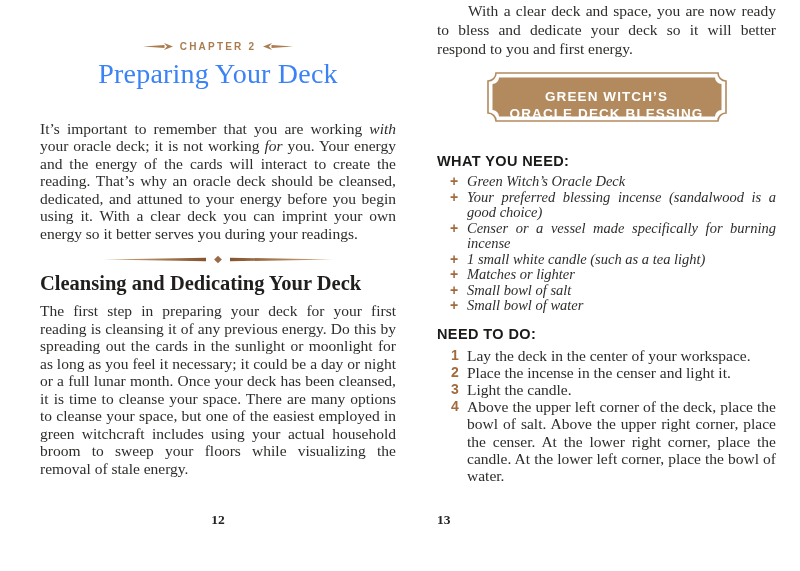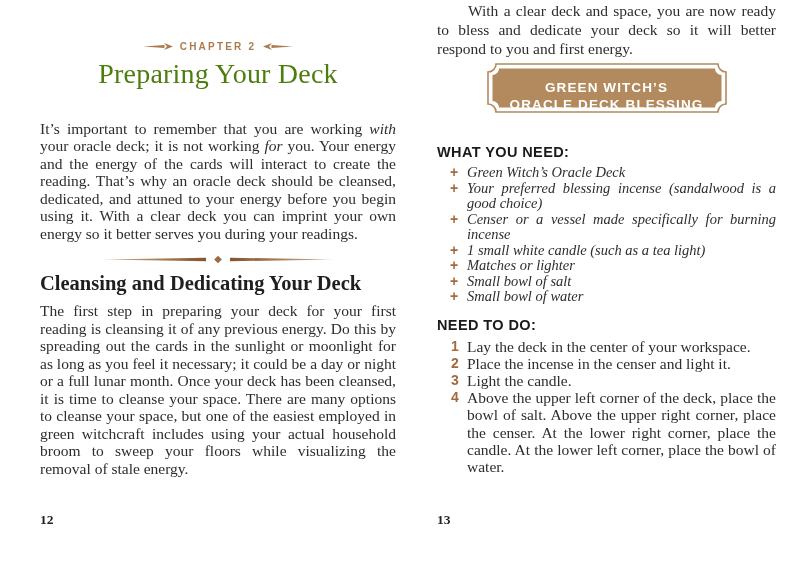--- a/index.html
+++ b/index.html
@@ -7,40 +7,40 @@
   body { font-family:"Liberation Serif","DejaVu Serif",serif; color:#2e2d2b; }
   .spread { position:relative; width:800px; height:571px; background:#ffffff; }
 
   
   .left-col { position:absolute; left:40px; top:0; width:356px; }
   .chapter-eyebrow { margin-top:41px; text-align:center; color:#ab7c50;
       font-family:"Liberation Sans","DejaVu Sans",sans-serif; font-weight:700;
       font-size:10px; letter-spacing:2.2px; white-space:nowrap; }
   .chapter-eyebrow svg { vertical-align:middle; margin:0 7px 2px 7px; }
   .page-title { margin-top:6px; text-align:center; font-size:28px; line-height:30px;
-      color:#4d7c0f; letter-spacing:0.2px; }
+      color:#3b82f6; letter-spacing:0.2px; }
   .intro-para { margin-top:31px; font-size:15.5px; line-height:17.5px;
       text-align:justify; text-justify:inter-word; }
   .it { font-style:italic; }
   .divider-wrap { margin-top:8px; text-align:center; height:9px; }
   .section-heading { margin-top:12px; font-size:20.5px; line-height:24px; color:#201f1d; }
   .body-para { margin-top:7px; font-size:15.5px; line-height:17.5px;
       text-align:justify; text-justify:inter-word; }
   .page-num { position:absolute; top:512px; font-size:13.5px; font-weight:700; color:#242321; }
-  .page-num.left { left:40px; width:356px; }
+  .page-num.left { left:40px; width:356px; text-align:center; }
   .page-num.right { left:437px; width:339px; }
 
   
   .right-col { position:absolute; left:437px; top:0; width:339px; }
   .subheading { margin-top:38px; padding-left:42px;
       font-family:"Liberation Sans","DejaVu Sans",sans-serif; font-weight:700;
       font-size:15.5px; line-height:19px; color:#1b1a19; letter-spacing:0.2px; }
   .right-intro { margin-top:1px; text-indent:31px; font-size:15.5px; line-height:19px;
       text-align:justify; text-justify:inter-word; }
-  .banner { position:relative; width:240px; height:67px; margin:5px auto 0 auto; }
+  .banner { position:relative; width:240px; height:67px; margin:14px auto 0 auto; }
   .banner svg { position:absolute; left:0; top:0; }
   .banner-text { position:absolute; left:0; top:0; width:100%; height:100%;
       display:flex; flex-direction:column; justify-content:center; align-items:center;
       font-family:"Liberation Sans","DejaVu Sans",sans-serif; font-weight:700;
       font-size:13.5px; line-height:16.5px; letter-spacing:1.1px; color:#ffffff;
       text-align:center; }
   .list-heading { font-family:"Liberation Sans","DejaVu Sans",sans-serif; font-weight:700;
       font-size:14.5px; line-height:15px; color:#1b1a19; letter-spacing:0.4px; }
   .need-heading { margin-top:15px; }
   .do-heading { margin-top:13px; }

